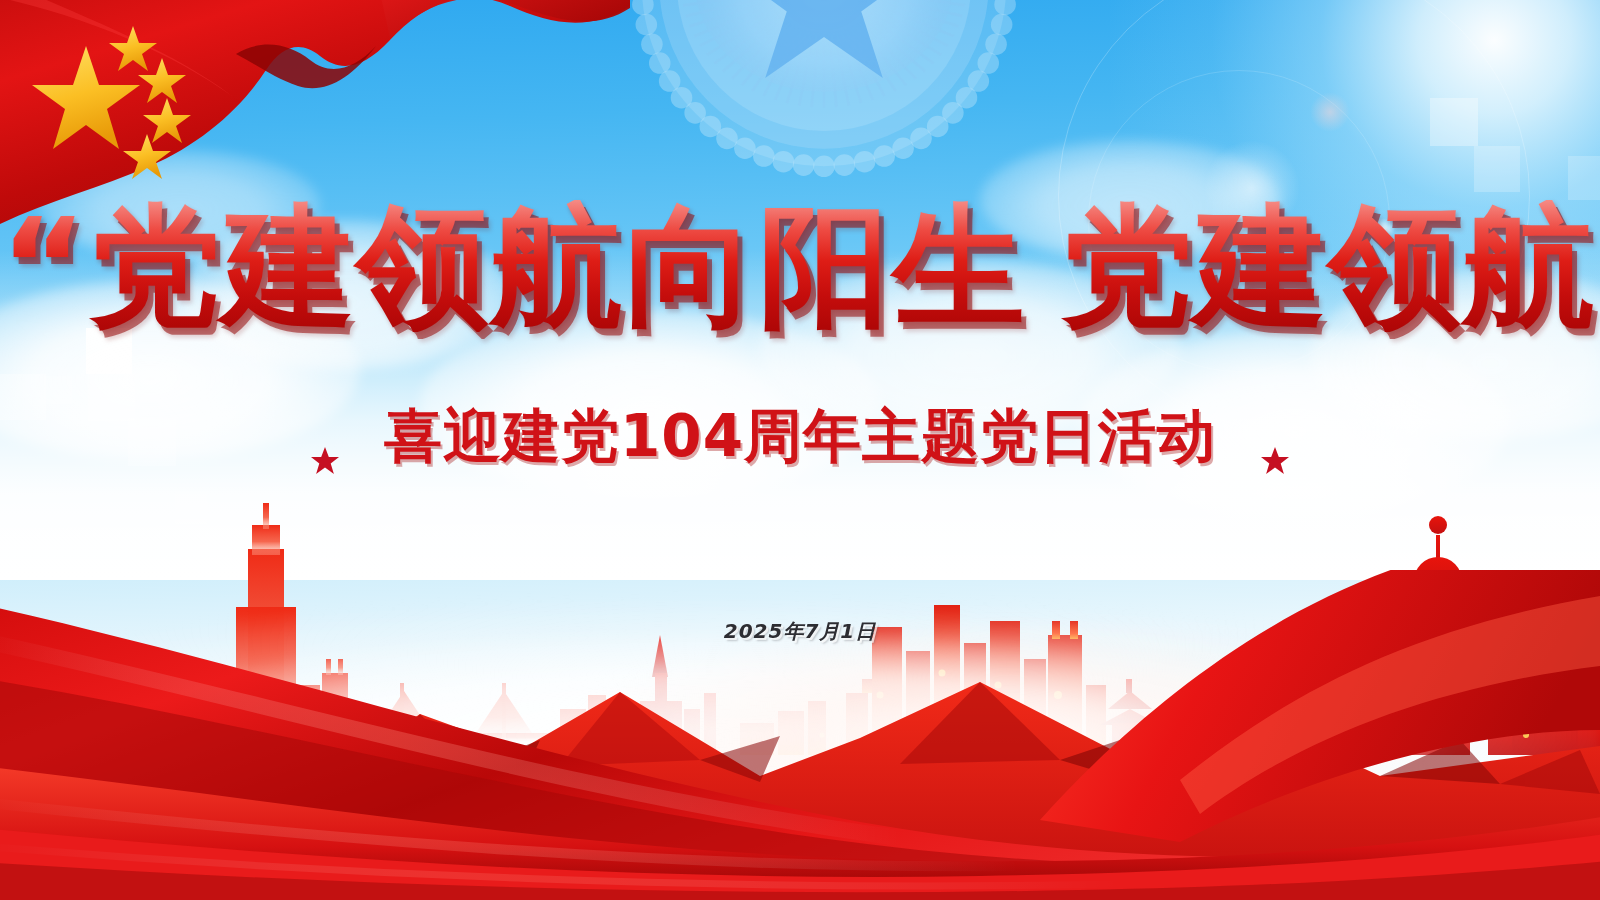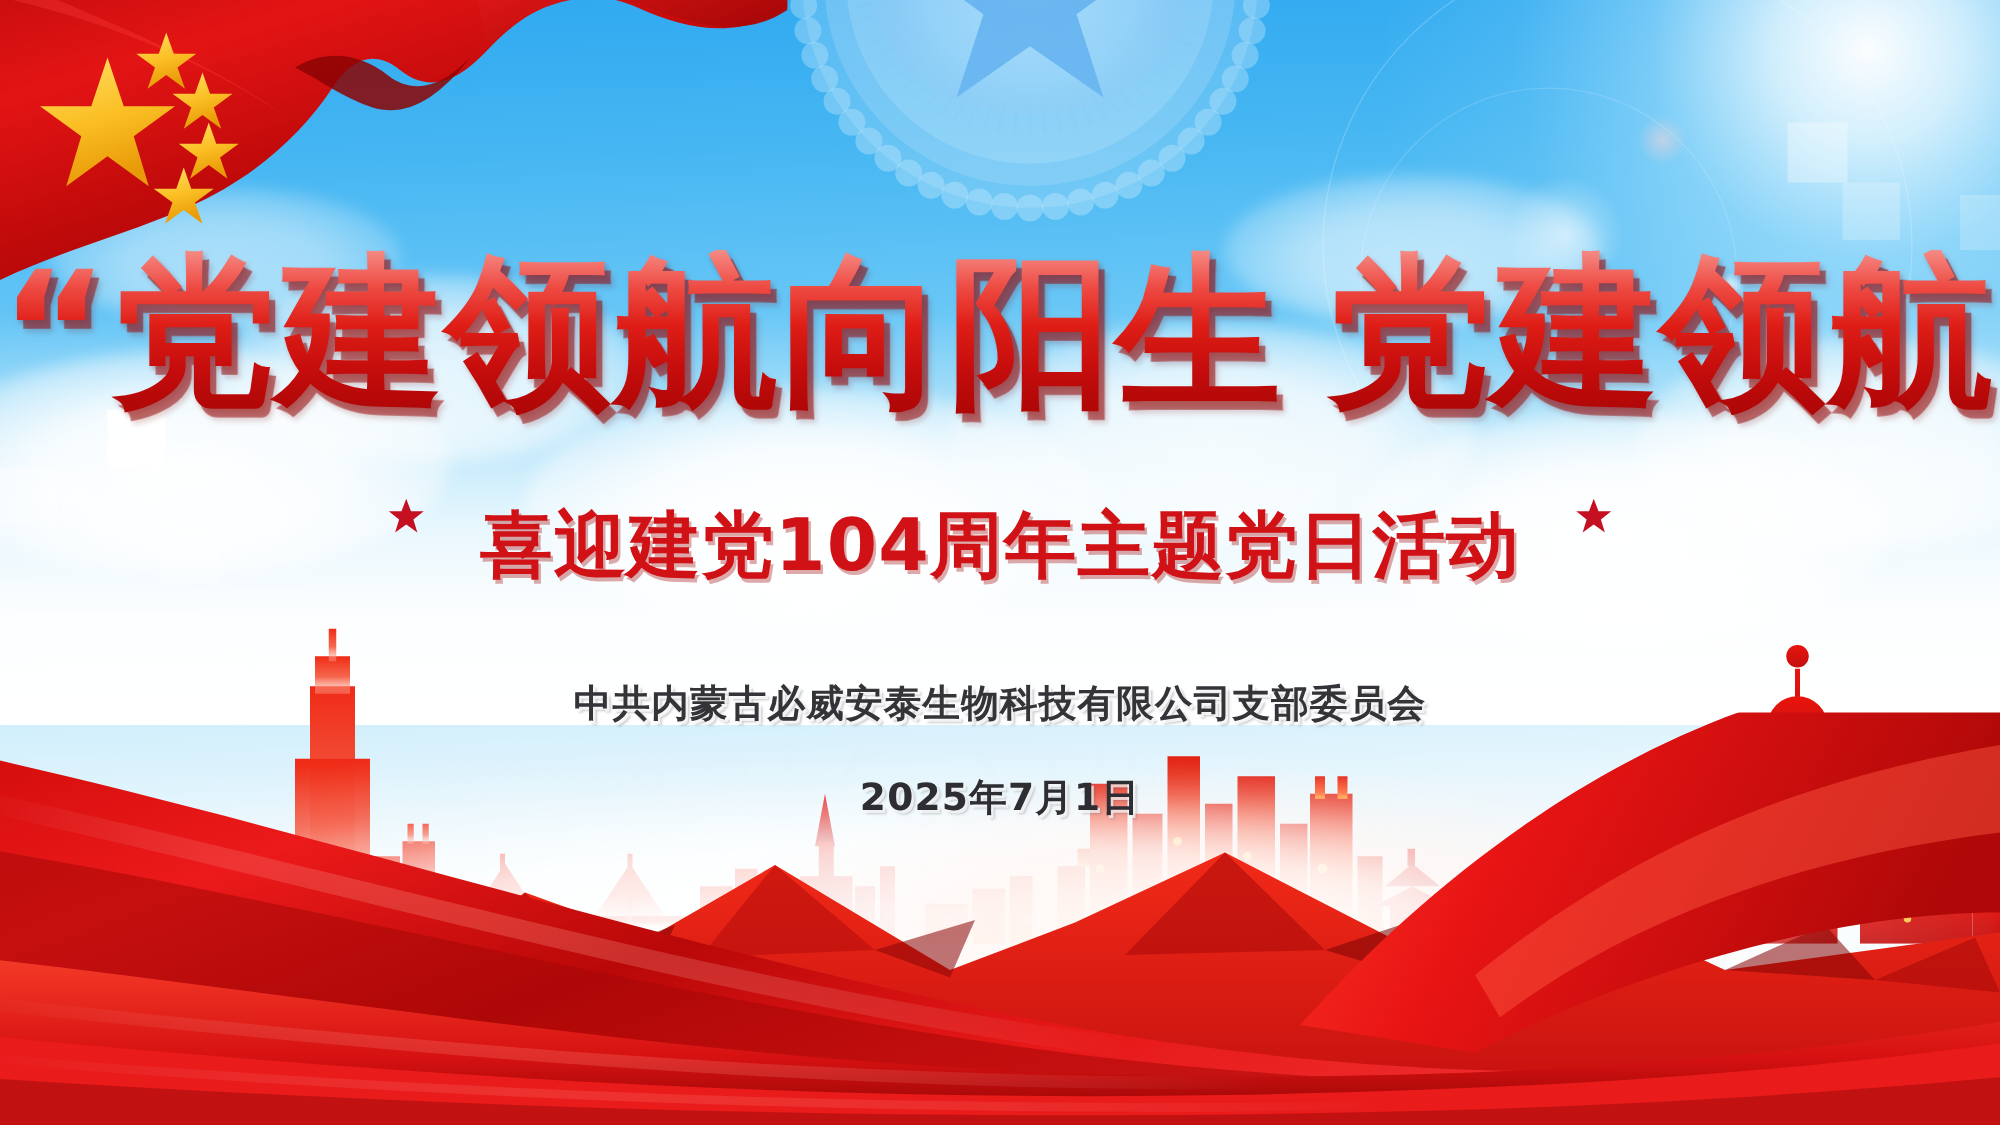--- a/index.html
+++ b/index.html
@@ -102,45 +102,46 @@
     background:linear-gradient(to bottom,#f58b85 0%,#ee4c44 22%,#de1d16 46%,#c50d0c 72%,#ad0606 100%);
     -webkit-background-clip:text;background-clip:text;
     color:transparent;-webkit-text-fill-color:transparent;
     filter:drop-shadow(5px 7px 0px rgba(150,8,8,.55)) drop-shadow(2px 3px 2px rgba(120,0,0,.3));
     font-family:"DejaVu Sans","Liberation Sans",sans-serif;
   }
   .title-gap{display:inline-block;width:34px;}
 
   .subtitle-row{
     position:absolute;left:0;top:398px;width:1600px;
-    display:flex;align-items:flex-start;justify-content:center;gap:44px;
+    display:flex;align-items:flex-end;justify-content:center;gap:44px;
   }
   .subtitle{
     font-size:58px;font-weight:bold;letter-spacing:1px;white-space:nowrap;
     color:#d01217;
     font-family:"DejaVu Sans","Liberation Sans",sans-serif;
     text-shadow:2px 3px 0 rgba(160,10,10,.35);
   }
   .star-ico{display:block;}
 
   .org-line{
     position:absolute;left:0;top:543px;width:1600px;text-align:center;
     font-size:30px;font-weight:bold;letter-spacing:1px;
     color:#333338;
     font-family:"DejaVu Sans","Liberation Sans",sans-serif;
     text-shadow:2px 2px 0 rgba(255,255,255,.75),3px 3px 2px rgba(90,90,95,.35);
     white-space:nowrap;
   }
   .date-line{
     position:absolute;left:0;top:618px;width:1600px;text-align:center;
-    font-size:30px;font-weight:bold;letter-spacing:1px;
+    font-size:20px;font-weight:bold;letter-spacing:1px;
     color:#2d2d32;
     font-family:"DejaVu Sans","Liberation Sans",sans-serif;
     text-shadow:2px 2px 0 rgba(255,255,255,.7),3px 3px 2px rgba(90,90,95,.3);
     white-space:nowrap;
+    font-style:italic;
   }
 </style>
 </head>
 <body>
 
 <div id="poster">
 
   <div class="sky-sun"></div>
   <div class="flare-ring r1"></div>
   <div class="flare-ring r2"></div>
@@ -579,17 +580,16 @@
     <div class="subtitle-row">
       <svg class="star-ico" width="30" height="30" viewBox="0 0 30 30">
         <polygon points="15,1 18.8,11 29,11 20.7,17.5 23.9,28 15,21.6 6.1,28 9.3,17.5 1,11 11.2,11" fill="#c51022"></polygon>
       </svg>
       <div class="subtitle">喜迎建党104周年主题党日活动</div>
       <svg class="star-ico" width="30" height="30" viewBox="0 0 30 30">
         <polygon points="15,1 18.8,11 29,11 20.7,17.5 23.9,28 15,21.6 6.1,28 9.3,17.5 1,11 11.2,11" fill="#c51022"></polygon>
       </svg>
     </div>
 
-    <div class="org-line">中共内蒙古必威安泰生物科技有限公司支部委员会</div>
     <div class="date-line">2025年7月1日</div>
 
   </div>
 </div>
 
 </body></html>

